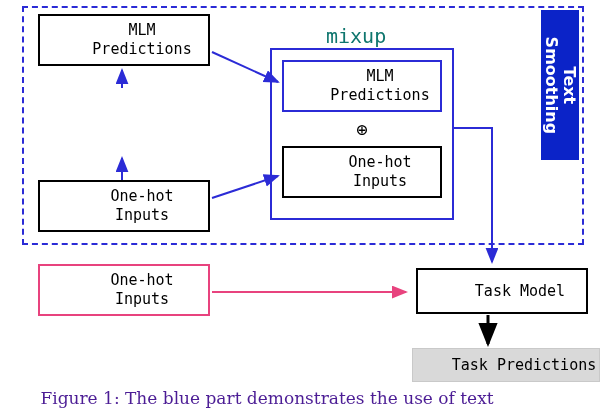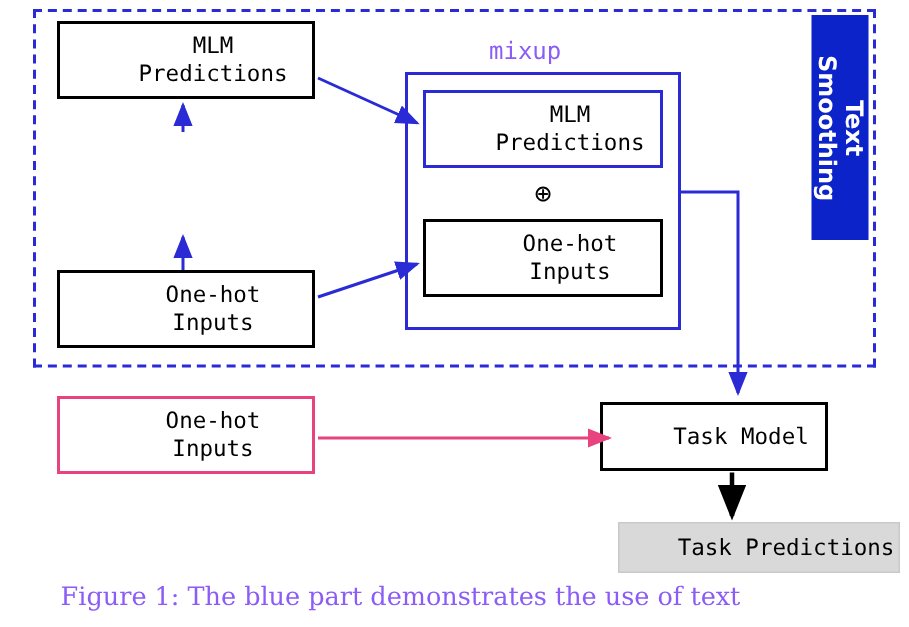--- a/index.html
+++ b/index.html
@@ -104,42 +104,42 @@
   #mixup-outer {
     position: absolute;
     left: 270px; top: 48px; width: 184px; height: 172px;
     border: 2px solid #2b2bd6;
     box-sizing: border-box;
     background: #ffffff;
   }
   #mixup-label {
     position: absolute;
     left: 326px; top: 24px;
-    color: #8b5cf6;
-    font-size: 16px;
+    color: #0f766e;
+    font-size: 20px;
     font-family: "DejaVu Sans Mono", monospace;
   }
   #mlm-pred-box-2 { left: 282px; top: 60px; width: 160px; height: 52px; }
   #plus-symbol {
     position: absolute;
     left: 348px; top: 118px; width: 28px; height: 22px;
     color: #000000; font-size: 19px;
     display: flex; align-items: center; justify-content: center;
   }
   #onehot-box-2 { left: 282px; top: 146px; width: 160px; height: 52px; }
   #onehot-box-3 { left: 38px; top: 264px; width: 172px; height: 52px; }
-  #task-model-box { left: 400px; top: 268px; width: 152px; height: 46px; }
+  #task-model-box { left: 416px; top: 268px; width: 172px; height: 46px; }
   #task-pred-box { left: 412px; top: 348px; width: 188px; height: 34px; }
   #caption {
     position: absolute;
     left: 0; top: 388px; width: 534px;
     text-align: center;
     font-family: "DejaVu Serif", serif;
     font-size: 17px;
-    color: #8b5cf6;
+    color: #4c1d95;
   }
   svg#arrows {
     position: absolute;
     left: 0; top: 0;
     width: 606px; height: 418px;
     pointer-events: none;
   }
 </style>
 </head>
 <body>

